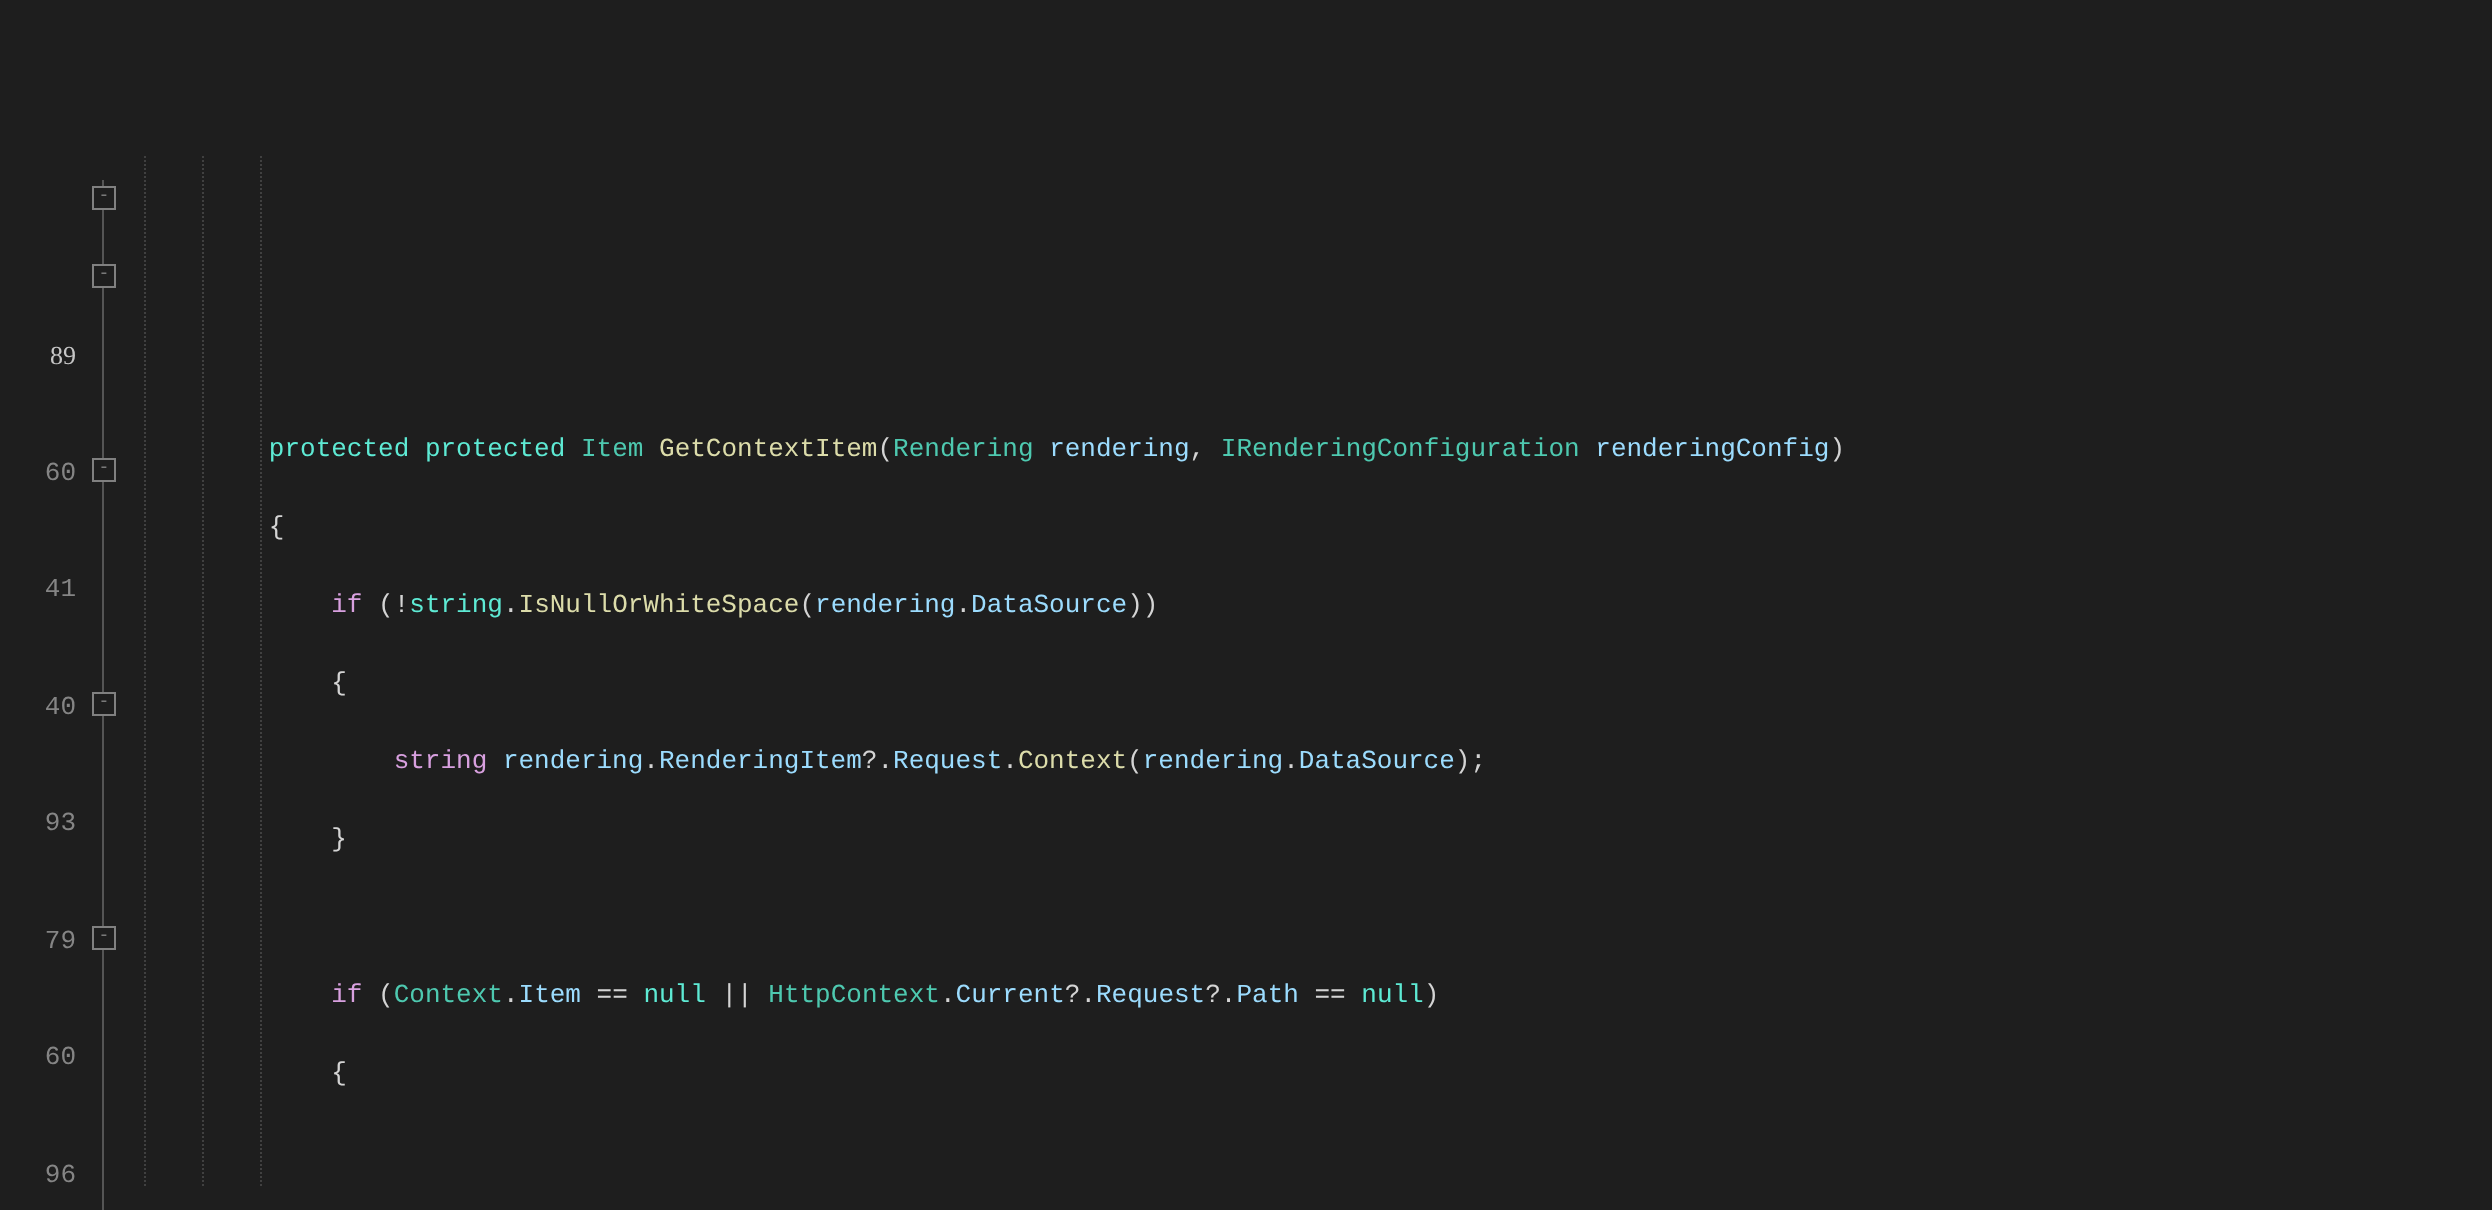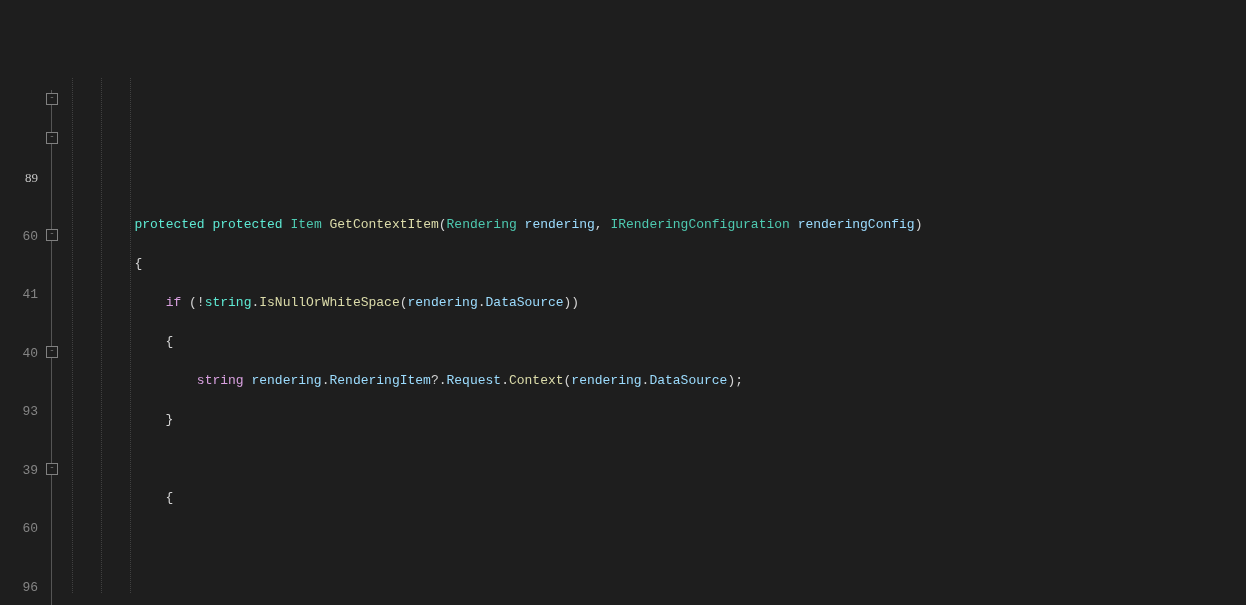--- a/index.html
+++ b/index.html
@@ -89,21 +89,21 @@
 
 
 <div class="editor">
   <div class="gutter">
     <div style="height:12px"></div>
     <div class="ln first">89</div>
     <div class="ln">60</div>
     <div class="ln">41</div>
     <div class="ln">40</div>
     <div class="ln">93</div>
-    <div class="ln">39</div>
+    <div class="ln">79</div>
     <div class="ln">60</div>
     <div class="ln">96</div>
     
     
     
     
     
     
     
     
@@ -139,20 +139,21 @@
     <div class="ig" style="left:58px"></div>
 
 
 <div class="row">        <span class="kw">protected</span> <span class="kw">protected</span> <span class="type">Item</span> <span class="method">GetContextItem</span>(<span class="type">Rendering</span> <span class="param">rendering</span>, <span class="type">IRenderingConfiguration</span> <span class="param">renderingConfig</span>)</div>
 <div class="row">        {</div>
 <div class="row">            <span class="ctrl">if</span> (!<span class="kw">string</span>.<span class="method">IsNullOrWhiteSpace</span>(<span class="var">rendering</span>.<span class="var">DataSource</span>))</div>
 <div class="row">            {</div>
 <div class="row">                <span class="ctrl">string</span> <span class="var">rendering</span>.<span class="var">RenderingItem</span>?.<span class="var">Request</span>.<span class="method">Context</span>(<span class="var">rendering</span>.<span class="var">DataSource</span>);</div>
 <div class="row">            }</div>
 <div class="row"></div>
+<div class="row">            <span class="ctrl">if</span> (<span class="type">Context</span>.<span class="var">Item</span> == <span class="kw">null</span> || <span class="type">HttpContext</span>.<span class="var">Current</span>?.<span class="var">Request</span>?.<span class="var">Path</span> == <span class="kw">null</span>)</div>
 <div class="row">            {</div>
 
 
 
 
 
 
 
 
 

